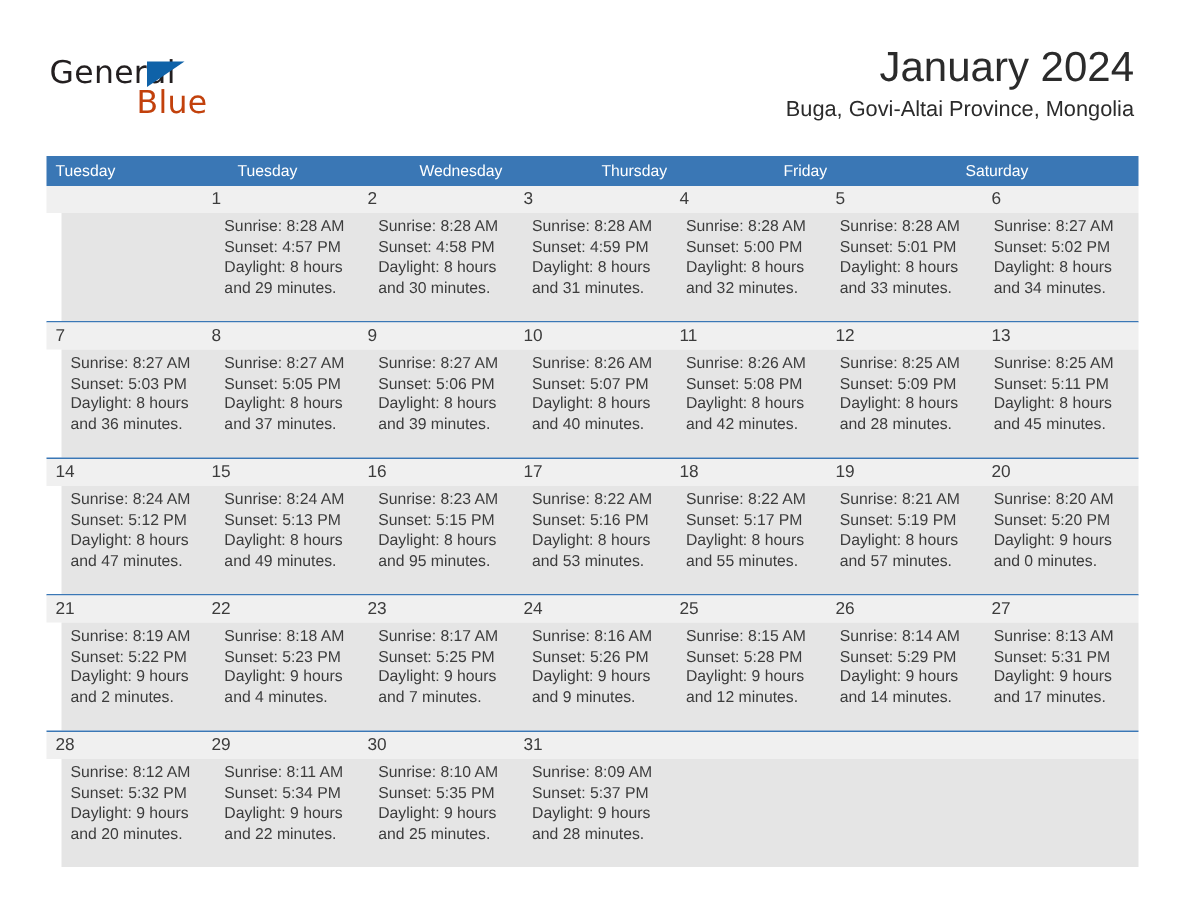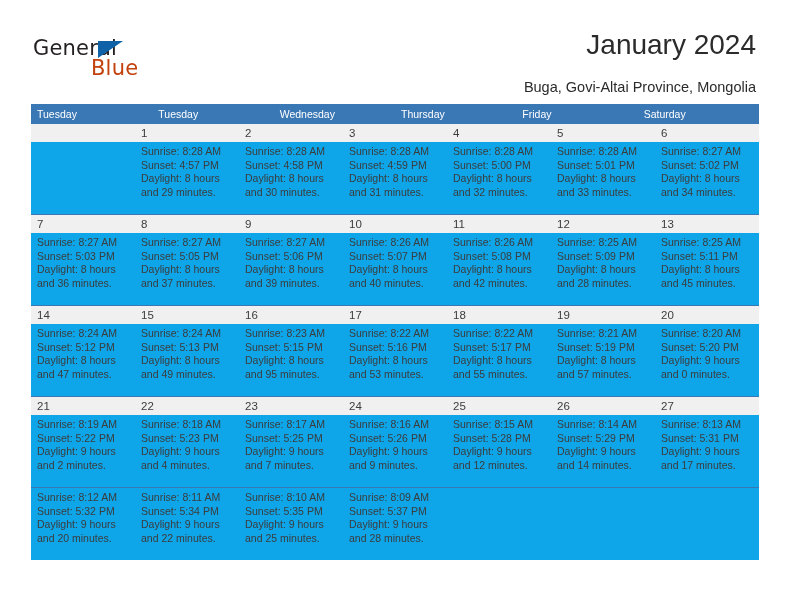--- a/index.html
+++ b/index.html
@@ -71,21 +71,21 @@
     text-align: right;
   }
   .cal-title {
     font-size: 28px;
     font-weight: 400;
     color: #2b2b2b;
     line-height: 34px;
     white-space: nowrap;
   }
   .cal-sub {
-    margin-top: 16px;
+    margin-top: 2px;
     font-size: 14.5px;
     font-weight: 400;
     color: #2b2b2b;
     line-height: 18px;
     white-space: nowrap;
   }
 
   
   .cal {
     position: absolute;
@@ -113,22 +113,23 @@
   .week:first-of-type {
     border-top: none;
   }
   .week .numrow {
     display: flex;
     background: #f0f0f0;
     height: 18px;
   }
   .week .bodyrow {
     display: flex;
-    background: #0ea5e9;
+    background: #e5e5e5;
     height: 72px;
+    margin-left: 10px;
   }
   .cell-num {
     flex: 1 1 0;
     box-sizing: border-box;
     padding-left: 6px;
     font-size: 11.5px;
     line-height: 18px;
     color: #3c3c3c;
   }
   .cell-body {
@@ -383,20 +384,29 @@
             </div>
             <div class="cell-body">
               <div>Sunrise: 8:13 AM</div>
               <div>Sunset: 5:31 PM</div>
               <div>Daylight: 9 hours</div>
               <div>and 17 minutes.</div>
             </div>
           </div>
         </div>
         <div class="week">
+          <div class="numrow">
+            <div class="cell-num">28</div>
+            <div class="cell-num">29</div>
+            <div class="cell-num">30</div>
+            <div class="cell-num">31</div>
+            <div class="cell-num"></div>
+            <div class="cell-num"></div>
+            <div class="cell-num"></div>
+          </div>
           <div class="bodyrow">
             <div class="cell-body">
               <div>Sunrise: 8:12 AM</div>
               <div>Sunset: 5:32 PM</div>
               <div>Daylight: 9 hours</div>
               <div>and 20 minutes.</div>
             </div>
             <div class="cell-body">
               <div>Sunrise: 8:11 AM</div>
               <div>Sunset: 5:34 PM</div>

